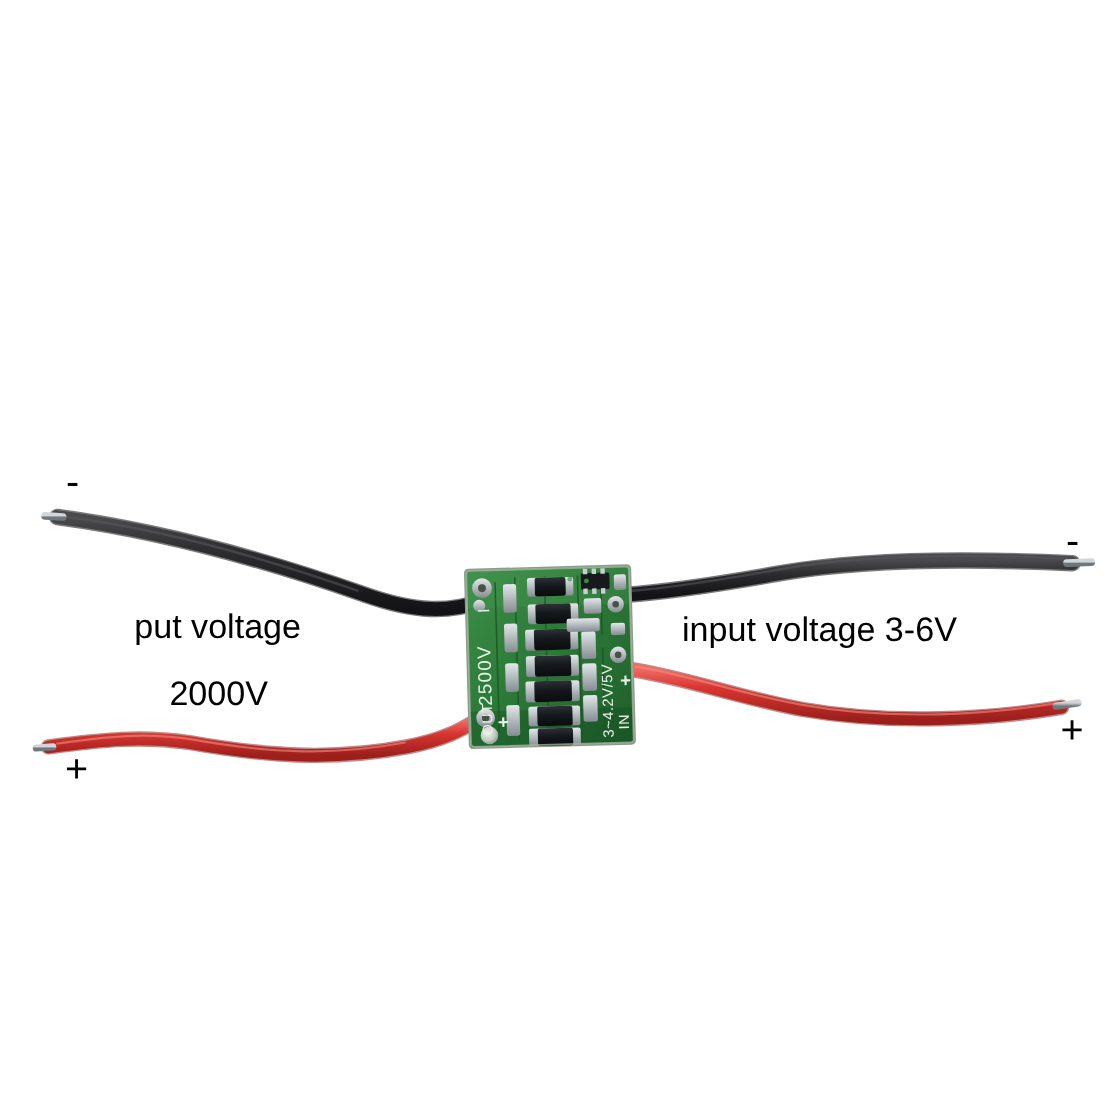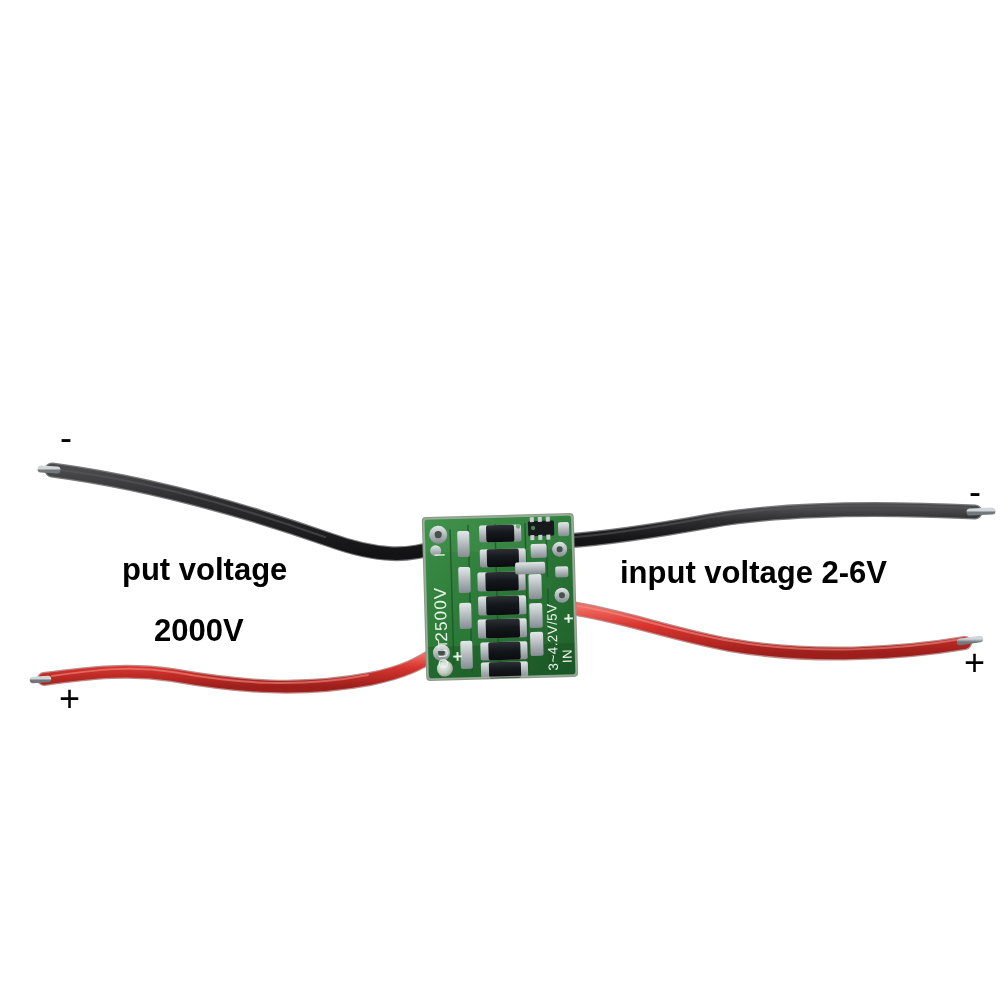--- a/index.html
+++ b/index.html
@@ -26,21 +26,20 @@
     height: 1008px;
     display: block;
   }
   .caption {
     position: absolute;
     font-family: "Liberation Sans", sans-serif;
     font-size: 31px;
     color: #000000;
     white-space: nowrap;
     letter-spacing: 0px;
-    font-weight: bold;
   }
   #cap-out-line1 { left: 122px; top: 552px; }
   #cap-out-line2 { left: 122px; top: 613px; margin-left: 32px; }
   #cap-in        { left: 620px; top: 555px; }
 
   .polarity {
     position: absolute;
     font-family: "Liberation Sans", sans-serif;
     color: #000000;
     font-size: 34px;
@@ -232,20 +231,20 @@
           <text x="563" y="626" font-size="17" font-weight="bold">+</text>
         </g>
 
         <rect x="426" y="517" width="148" height="160" rx="3" ry="3" fill="none" stroke="#a8b7a4" stroke-width="1.6" opacity="0.75"></rect>
       </g>
     </g>
   </svg>
 
   <div class="caption" id="cap-out-line1">put voltage</div>
   <div class="caption" id="cap-out-line2">2000V</div>
-  <div class="caption" id="cap-in">input voltage 2-6V</div>
+  <div class="caption" id="cap-in">input voltage 3-6V</div>
 
   <div class="polarity" id="pol-out-neg">-</div>
   <div class="polarity" id="pol-out-pos">+</div>
   <div class="polarity" id="pol-in-neg">-</div>
   <div class="polarity" id="pol-in-pos">+</div>
 
 </div>
 
 </body></html>

